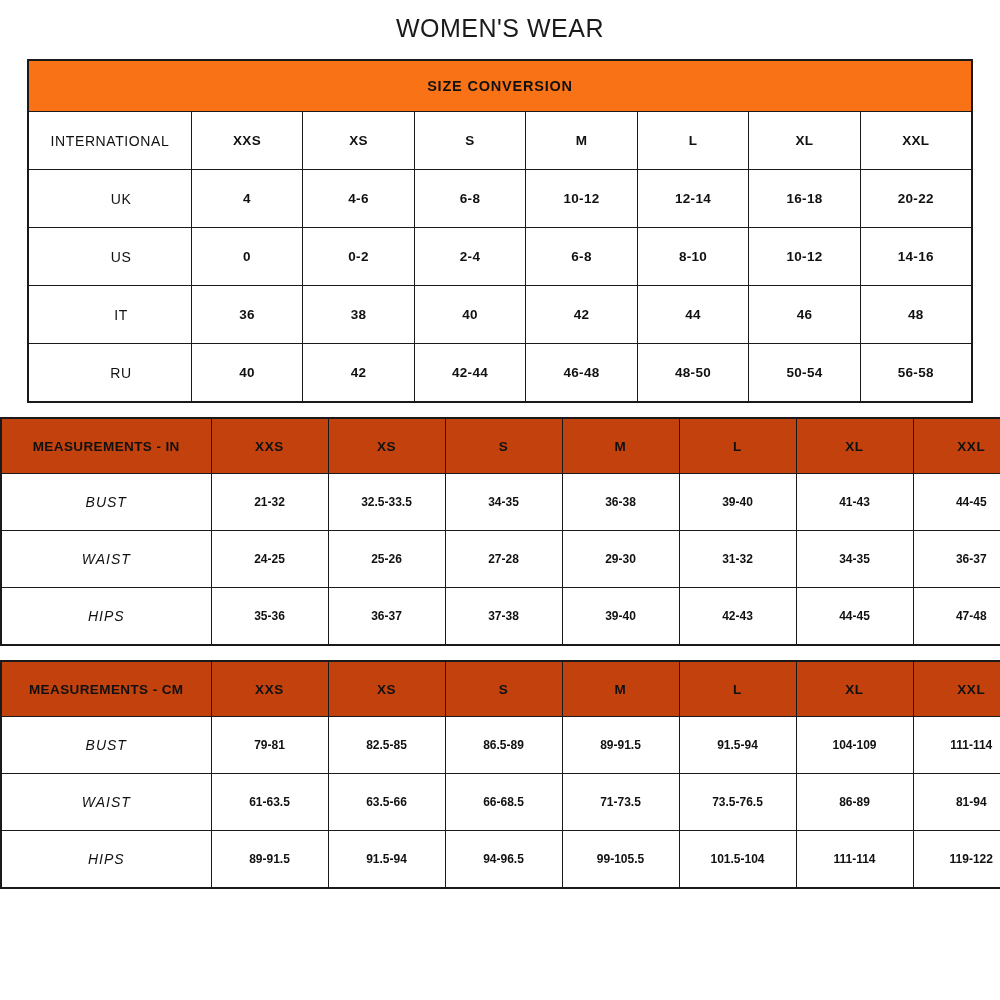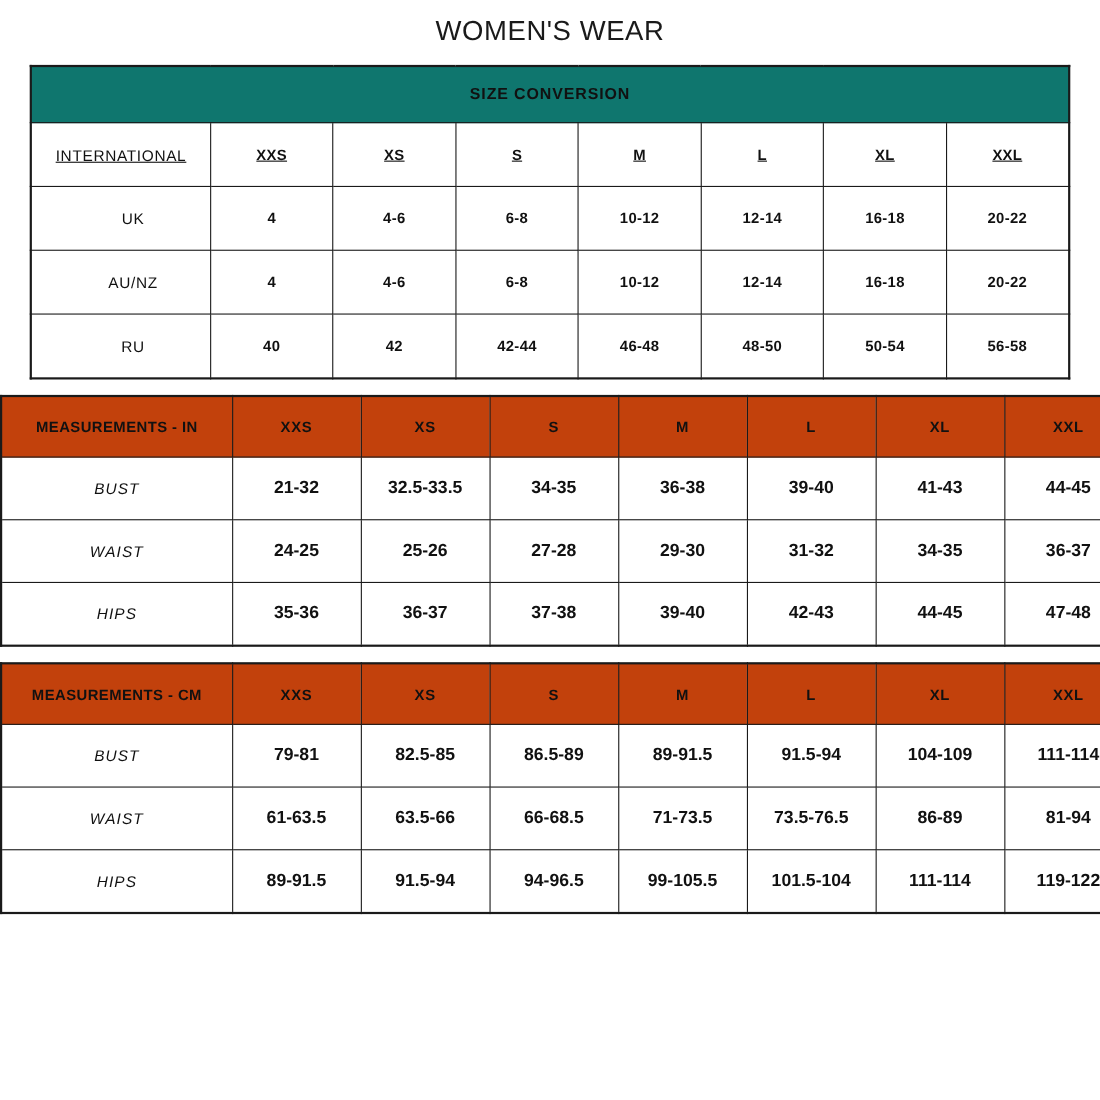--- a/index.html
+++ b/index.html
@@ -46,21 +46,21 @@
     text-align: center;
     vertical-align: middle;
     font-size: 13px;
     font-weight: 700;
     padding: 0;
     color: #111111;
   }
 
   
   #t-conv .banner {
-    background: #0f766e;
+    background: #f97316;
     height: 50px;
     font-size: 14.5px;
     letter-spacing: 0.8px;
     font-weight: 700;
   }
   #t-conv .hdr td {
     height: 57px;
     font-size: 13.5px;
     letter-spacing: 0.3px;
   }
@@ -80,21 +80,21 @@
     height: 54px;
     font-size: 13.5px;
     letter-spacing: 0.6px;
   }
   .meas .hdr td.lbl {
     font-size: 13.5px;
     letter-spacing: 0.4px;
   }
   .meas .row td {
     height: 56px;
-    font-size: 16px;
+    font-size: 12px;
     font-weight: 700;
   }
   .meas .row td.lbl {
     font-size: 14px;
     letter-spacing: 1px;
     font-weight: 400;
     font-style: italic;
   }
   #t-conv .row td.lbl {
     font-weight: 400;
@@ -102,21 +102,20 @@
     letter-spacing: 0.6px;
     padding-left: 22px;
   }
   #t-conv .hdr td.lbl {
     font-weight: 400;
     font-size: 14px;
     letter-spacing: 0.6px;
   }
   #t-conv .hdr td {
     font-weight: 700;
-    text-decoration: underline;
   }
   #t-conv .row td {
     font-weight: 700;
   }
 
   col.c0 { width: 163px; }
   col.cx { width: 111.5px; }
   col.m0 { width: 210px; }
   col.mx { width: 117px; }
 </style>
@@ -157,28 +156,38 @@
         <td class="lbl">UK</td>
         <td>4</td>
         <td>4-6</td>
         <td>6-8</td>
         <td>10-12</td>
         <td>12-14</td>
         <td>16-18</td>
         <td>20-22</td>
       </tr>
       <tr class="row">
-        <td class="lbl">AU/NZ</td>
-        <td>4</td>
-        <td>4-6</td>
+        <td class="lbl">US</td>
+        <td>0</td>
+        <td>0-2</td>
+        <td>2-4</td>
         <td>6-8</td>
+        <td>8-10</td>
         <td>10-12</td>
-        <td>12-14</td>
-        <td>16-18</td>
-        <td>20-22</td>
+        <td>14-16</td>
+      </tr>
+      <tr class="row">
+        <td class="lbl">IT</td>
+        <td>36</td>
+        <td>38</td>
+        <td>40</td>
+        <td>42</td>
+        <td>44</td>
+        <td>46</td>
+        <td>48</td>
       </tr>
       <tr class="row">
         <td class="lbl">RU</td>
         <td>40</td>
         <td>42</td>
         <td>42-44</td>
         <td>46-48</td>
         <td>48-50</td>
         <td>50-54</td>
         <td>56-58</td>

